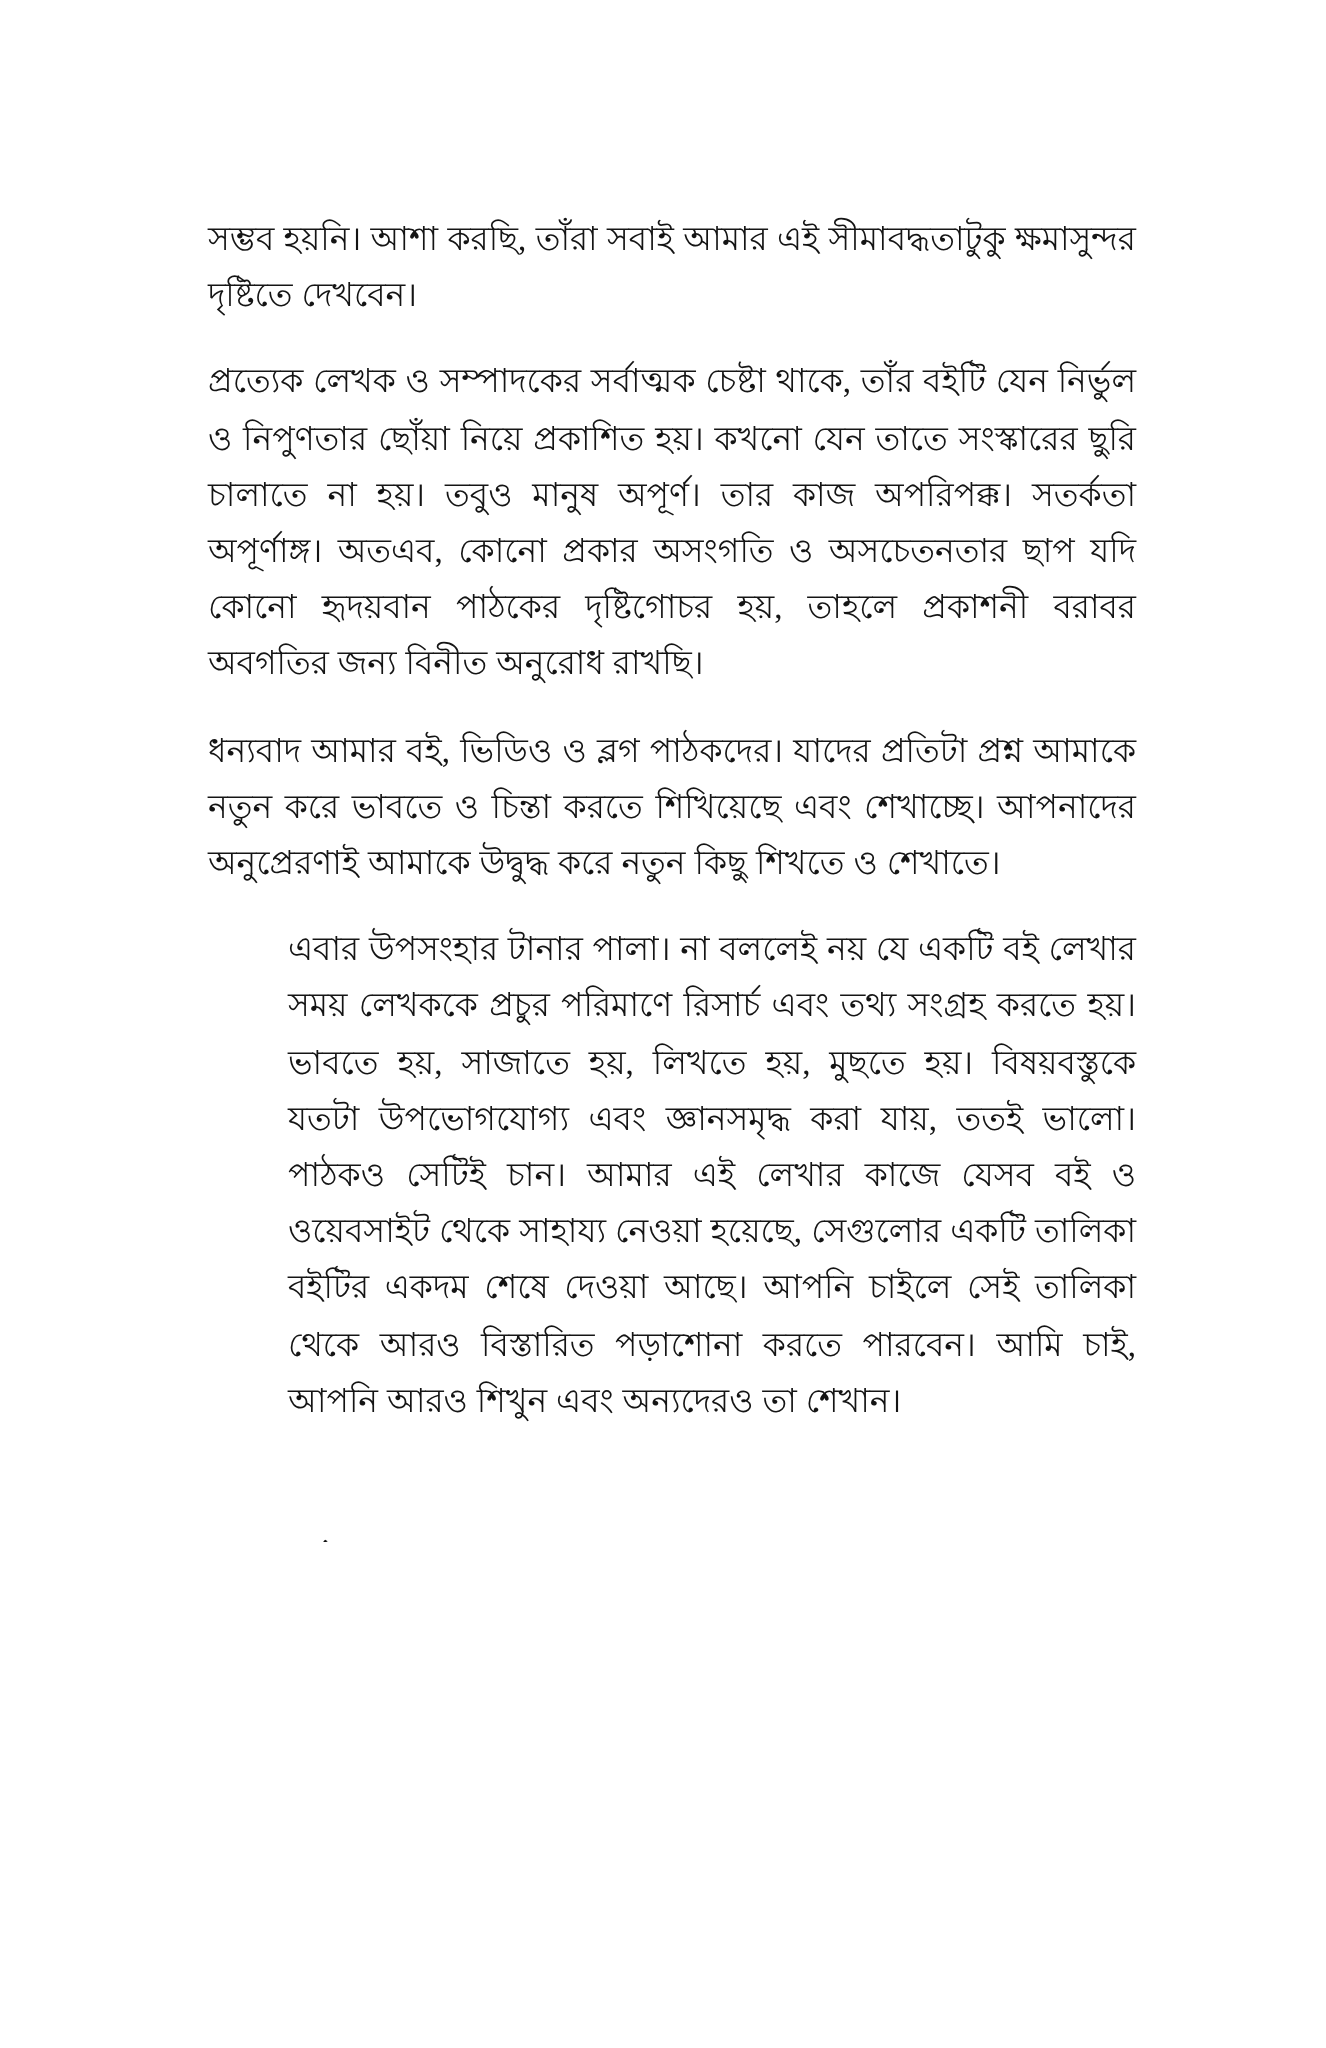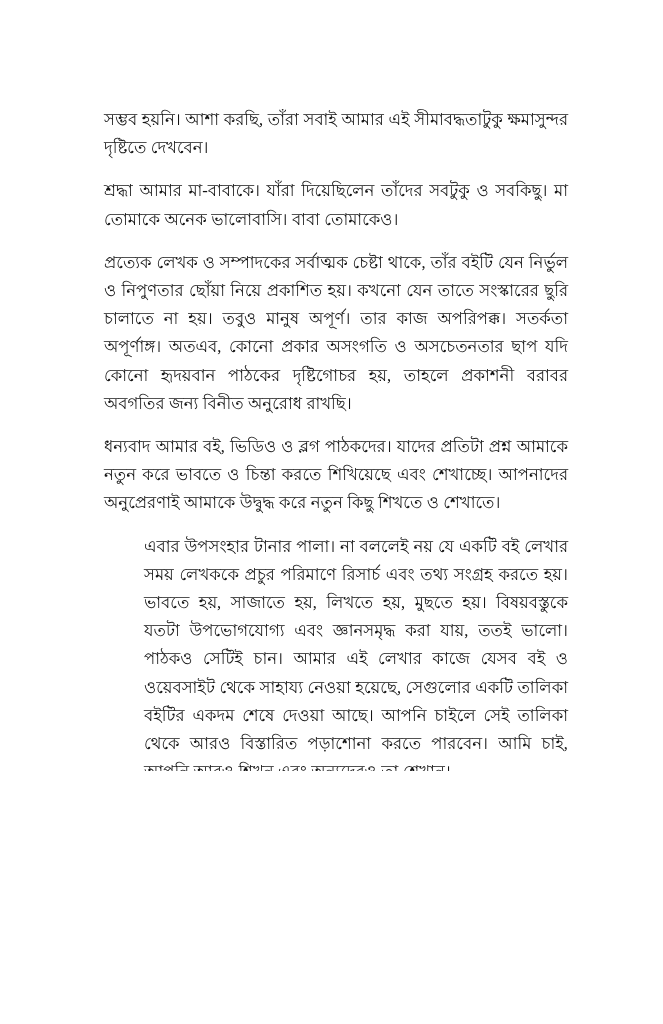--- a/index.html
+++ b/index.html
@@ -67,21 +67,20 @@
     vertical-align: 2px;
   }
 </style>
 </head>
 <body>
 
 <div class="page">
 
   <div class="text-column">
     <p class="para">সম্ভব হয়নি। আশা করছি, তাঁরা সবাই আমার এই সীমাবদ্ধতাটুকু ক্ষমাসুন্দর দৃষ্টিতে দেখবেন।</p>
-    <p class="para">শ্রদ্ধা আমার মা-বাবাকে। যাঁরা দিয়েছিলেন তাঁদের সবটুকু ও সবকিছু। মা তোমাকে অনেক ভালোবাসি। বাবা তোমাকেও।</p>
     <p class="para">প্রত্যেক লেখক ও সম্পাদকের সর্বাত্মক চেষ্টা থাকে, তাঁর বইটি যেন নির্ভুল ও নিপুণতার ছোঁয়া নিয়ে প্রকাশিত হয়। কখনো যেন তাতে সংস্কারের ছুরি চালাতে না হয়। তবুও মানুষ অপূর্ণ। তার কাজ অপরিপক্ক। সতর্কতা অপূর্ণাঙ্গ। অতএব, কোনো প্রকার অসংগতি ও অসচেতনতার ছাপ যদি কোনো হৃদয়বান পাঠকের দৃষ্টিগোচর হয়, তাহলে প্রকাশনী বরাবর অবগতির জন্য বিনীত অনুরোধ রাখছি।</p>
     <p class="para">ধন্যবাদ আমার বই, ভিডিও ও ব্লগ পাঠকদের। যাদের প্রতিটা প্রশ্ন আমাকে নতুন করে ভাবতে ও চিন্তা করতে শিখিয়েছে এবং শেখাচ্ছে। আপনাদের অনুপ্রেরণাই আমাকে উদ্বুদ্ধ করে নতুন কিছু শিখতে ও শেখাতে।</p>
     <p class="para">এবার উপসংহার টানার পালা। না বললেই নয় যে একটি বই লেখার সময় লেখককে প্রচুর পরিমাণে রিসার্চ এবং তথ্য সংগ্রহ করতে হয়। ভাবতে হয়, সাজাতে হয়, লিখতে হয়, মুছতে হয়। বিষয়বস্তুকে যতটা উপভোগযোগ্য এবং জ্ঞানসমৃদ্ধ করা যায়, ততই ভালো। পাঠকও সেটিই চান। আমার এই লেখার কাজে যেসব বই ও ওয়েবসাইট থেকে সাহায্য নেওয়া হয়েছে, সেগুলোর একটি তালিকা বইটির একদম শেষে দেওয়া আছে। আপনি চাইলে সেই তালিকা থেকে আরও বিস্তারিত পড়াশোনা করতে পারবেন। আমি চাই, আপনি আরও শিখুন এবং অন্যদেরও তা শেখান।</p>
   </div>
 
   <div class="signature">এহসানুল ইসলাম</div>
 
   <div class="footer">
     <span>১২</span><span class="sep">•</span><span>ভূমিকা</span>
   </div>

